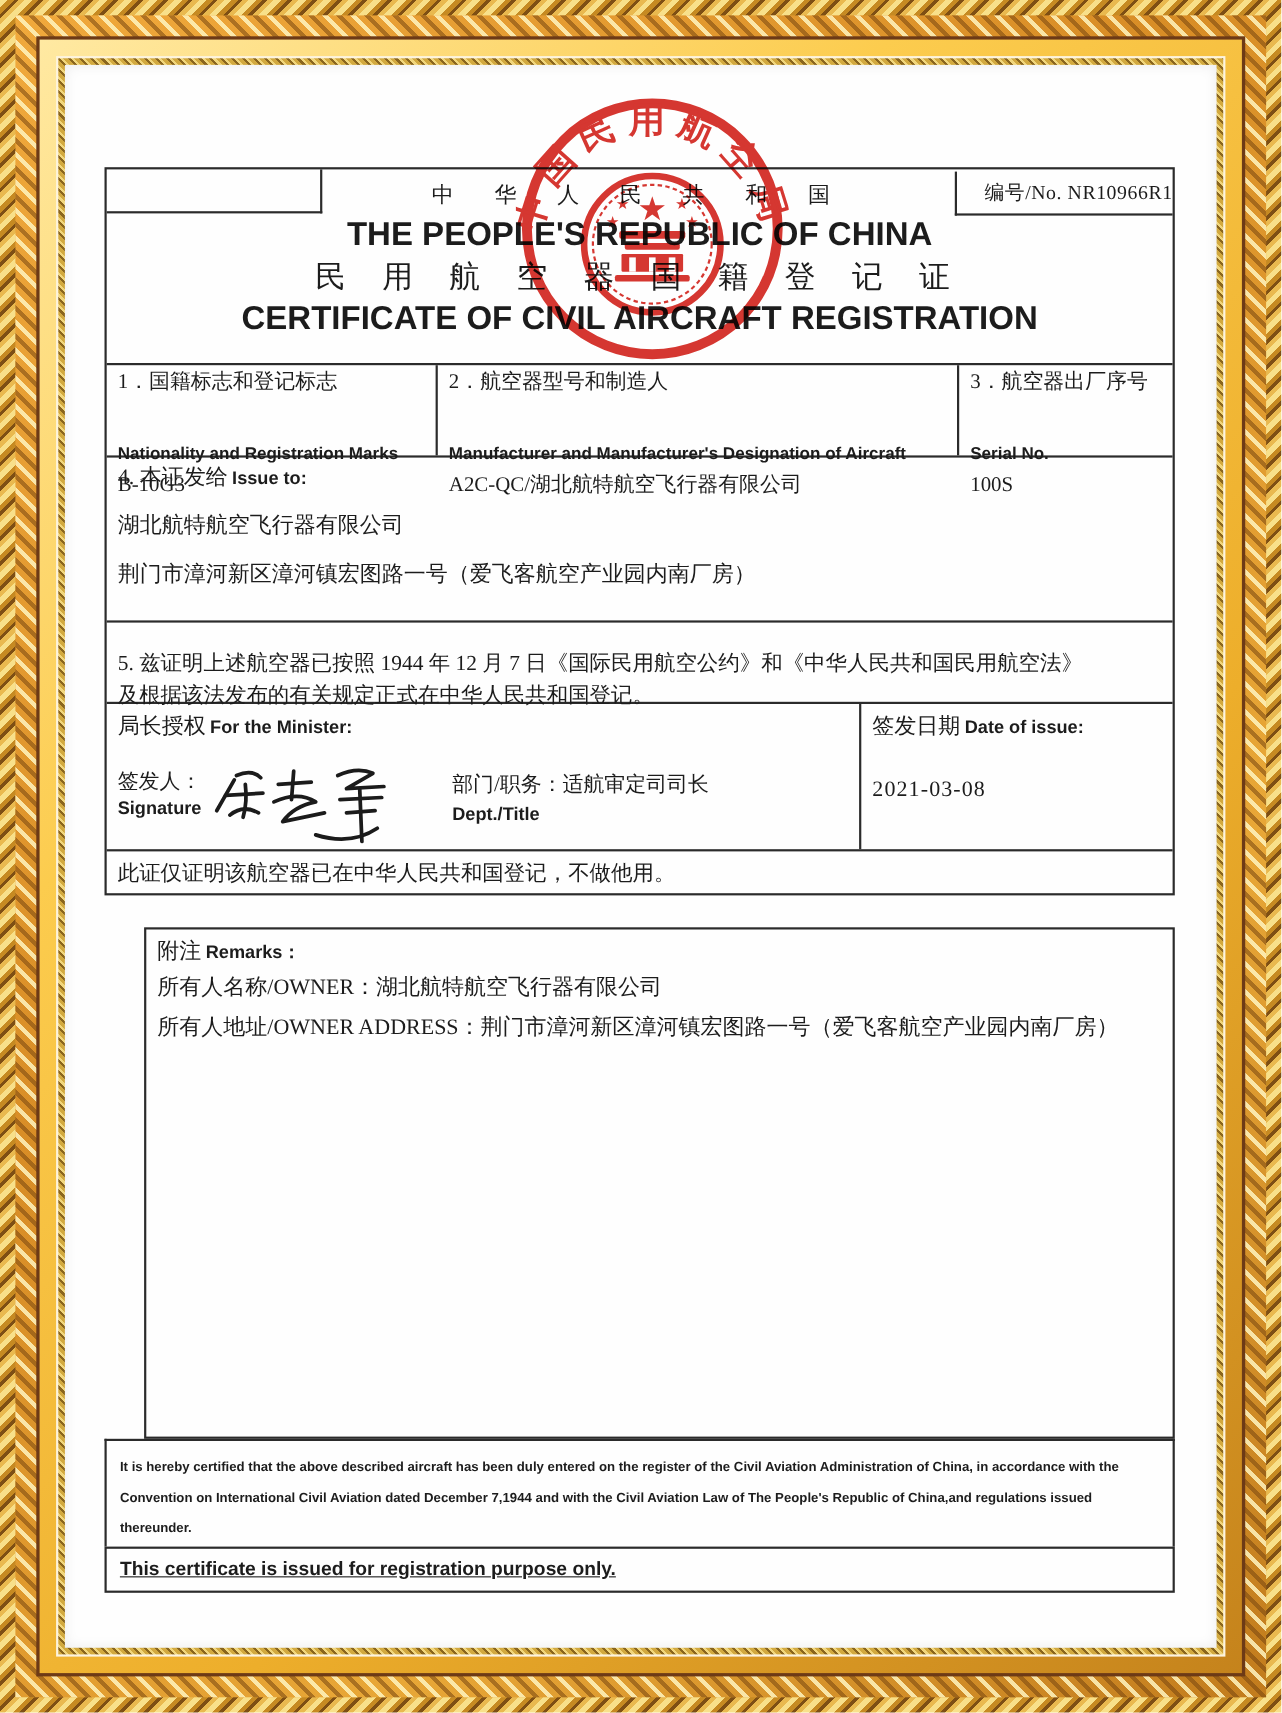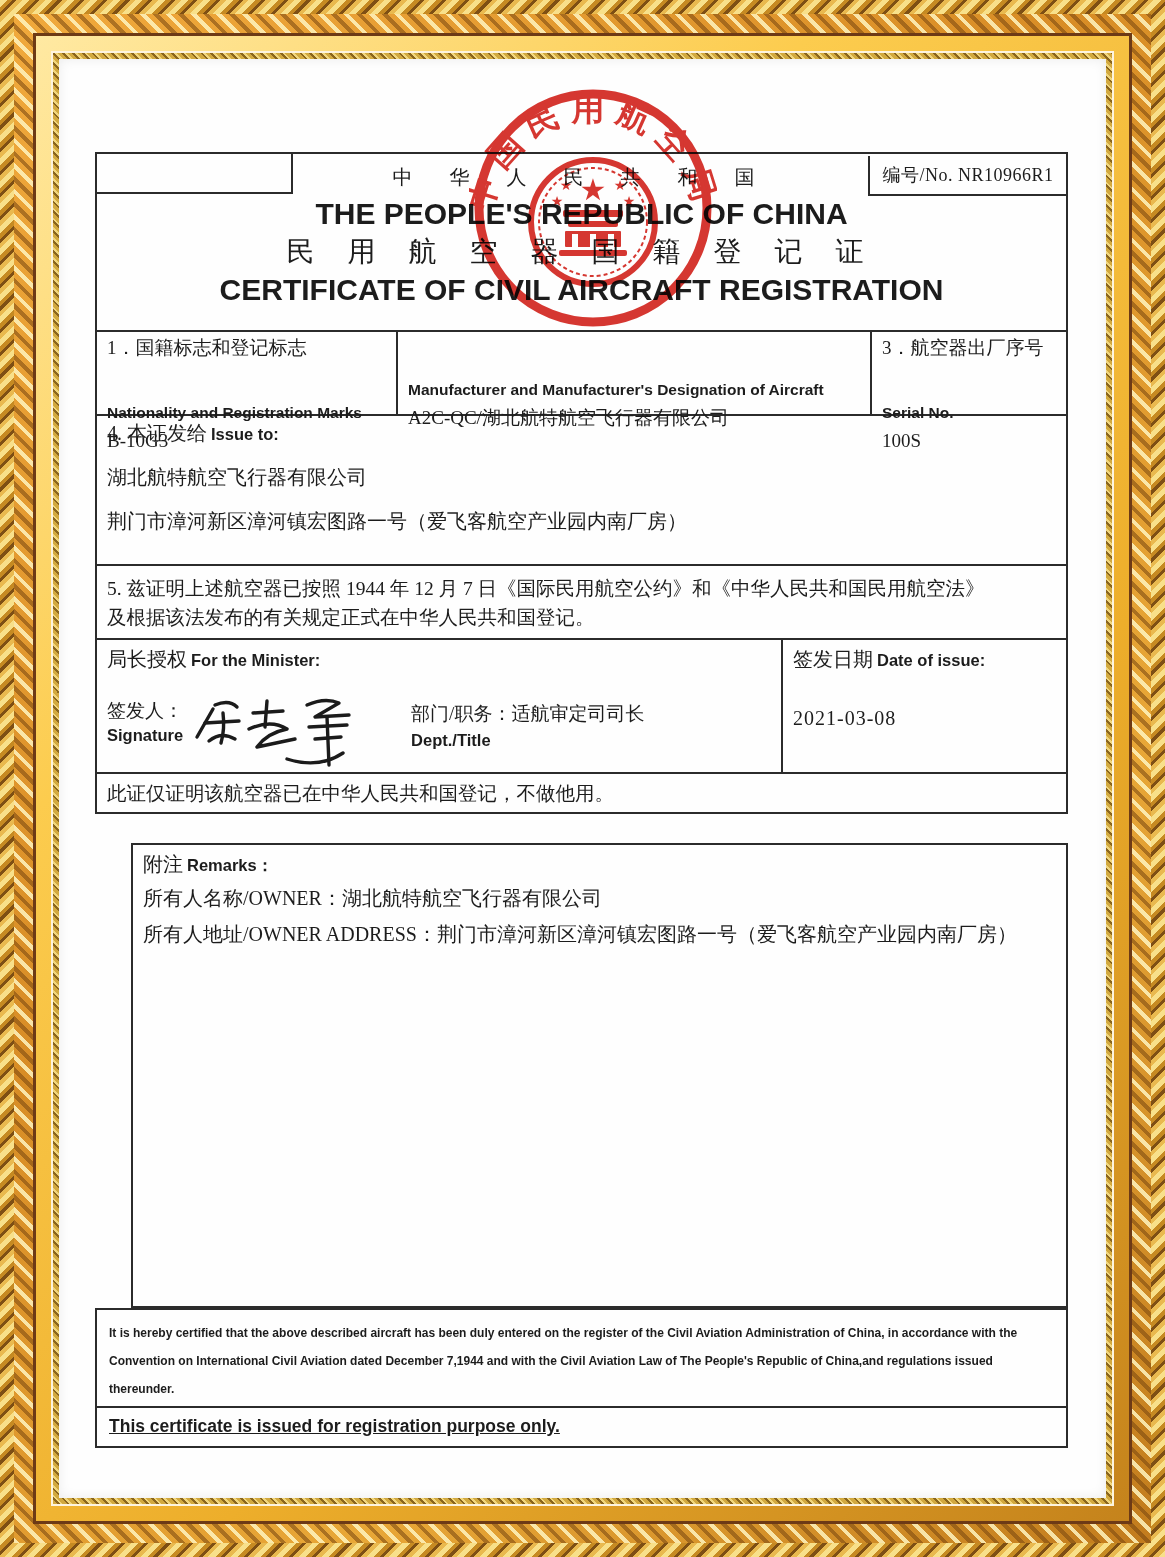--- a/index.html
+++ b/index.html
@@ -43,21 +43,21 @@
 
   
   .hdr { position: relative; height: 176px; text-align: center; padding-top: 6px; }
   .corner-box {
     position: absolute; left: 0; top: 0; width: 196px; height: 40px;
     border-right: 2px solid #2b2b2b; border-bottom: 2px solid #2b2b2b; background: transparent;
   }
   .serial-box {
     position: absolute; right: 0; top: 2px; width: 198px; height: 40px;
     border-left: 2px solid #2b2b2b; border-bottom: 2px solid #2b2b2b;
-    display: flex; align-items: center; justify-content: center;
+    display: flex; align-items: center; justify-content: flex-end;
     font-size: 18px; letter-spacing: .5px;
   }
   .t-cn-top  { font-size: 20px; letter-spacing: 16px; margin-top: 4px; }
   .t-en-top  { font-size: 30px; margin-top: 6px; letter-spacing: 0; }
   .t-cn-main { font-size: 28px; letter-spacing: 13px; margin-top: 2px; }
   .t-en-main { font-size: 30px; margin-top: 2px; }
 
   
   .seal { position: absolute; left: 372px; top: -70px; width: 248px; height: 248px; mix-blend-mode: multiply; opacity: .92; pointer-events: none; }
 
@@ -71,21 +71,21 @@
   .lab-en { font-size: 15.5px; line-height: 19px; margin-top: 44px; }
   .val    { font-size: 19px; line-height: 24px; margin-top: 7px; }
 
   
   .row2 { border-top: 2px solid #2b2b2b; height: 150px; padding: 4px 10px; }
   .row2 .line { font-size: 20px; margin-top: 17px; }
   .inline-cn { font-size: 20px; }
   .inline-en { font-size: 16.5px; }
 
   
-  .row3 { border-top: 2px solid #2b2b2b; height: 74px; padding: 8px 10px 0 10px; font-size: 19.5px; line-height: 29px; }
+  .row3 { border-top: 2px solid #2b2b2b; height: 74px; padding: 23px 10px 0 10px; font-size: 19.5px; line-height: 29px; }
 
   
   .row4 { border-top: 2px solid #2b2b2b; height: 134px; display: flex; }
   .r4-left { width: 686px; border-right: 2px solid #2b2b2b; padding: 6px 10px; position: relative; }
   .r4-right { flex: 1; padding: 6px 10px; }
   .sig-area { display: flex; align-items: flex-start; margin-top: 26px; }
   .sig-label { font-size: 19px; line-height: 24px; }
   .sig-label .en { font-size: 16.5px; }
   .sig-svg { margin: -6px 30px 0 8px; }
   .dept { font-size: 19px; line-height: 26px; margin-top: 2px; }
@@ -156,20 +156,21 @@
             </svg>
           </div>
 
           <div class="row1">
             <div class="cell c1">
               <div class="lab-cn">1．国籍标志和登记标志</div>
               <div class="lab-en sans b">Nationality and Registration Marks</div>
               <div class="val">B-10G3</div>
             </div>
             <div class="cell c2">
+              <div class="lab-cn">2．航空器型号和制造人</div>
               <div class="lab-en sans b">Manufacturer and Manufacturer's Designation of Aircraft</div>
               <div class="val">A2C-QC/湖北航特航空飞行器有限公司</div>
             </div>
             <div class="cell c3">
               <div class="lab-cn">3．航空器出厂序号</div>
               <div class="lab-en sans b">Serial No.</div>
               <div class="val">100S</div>
             </div>
           </div>
 

